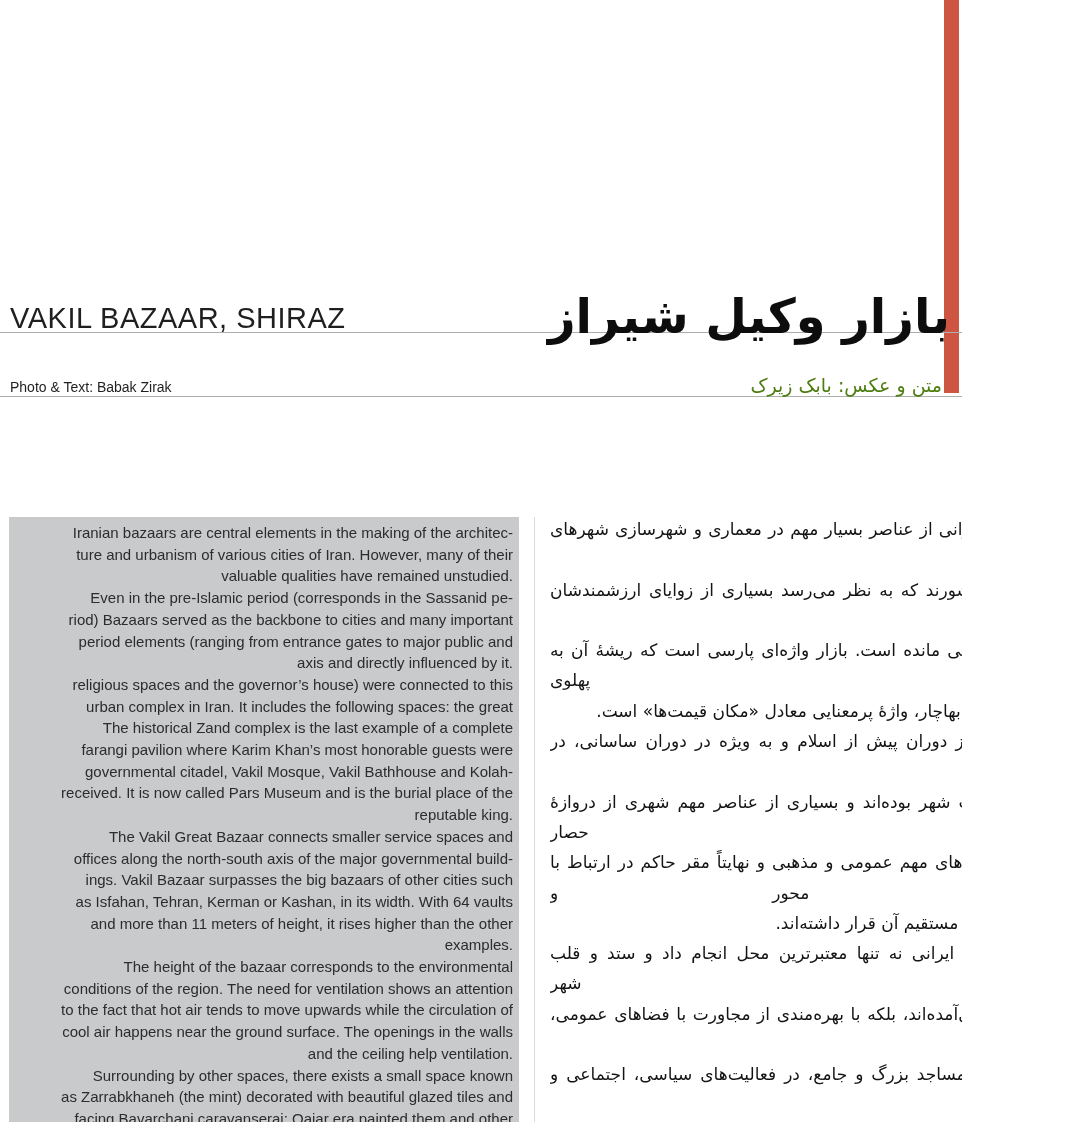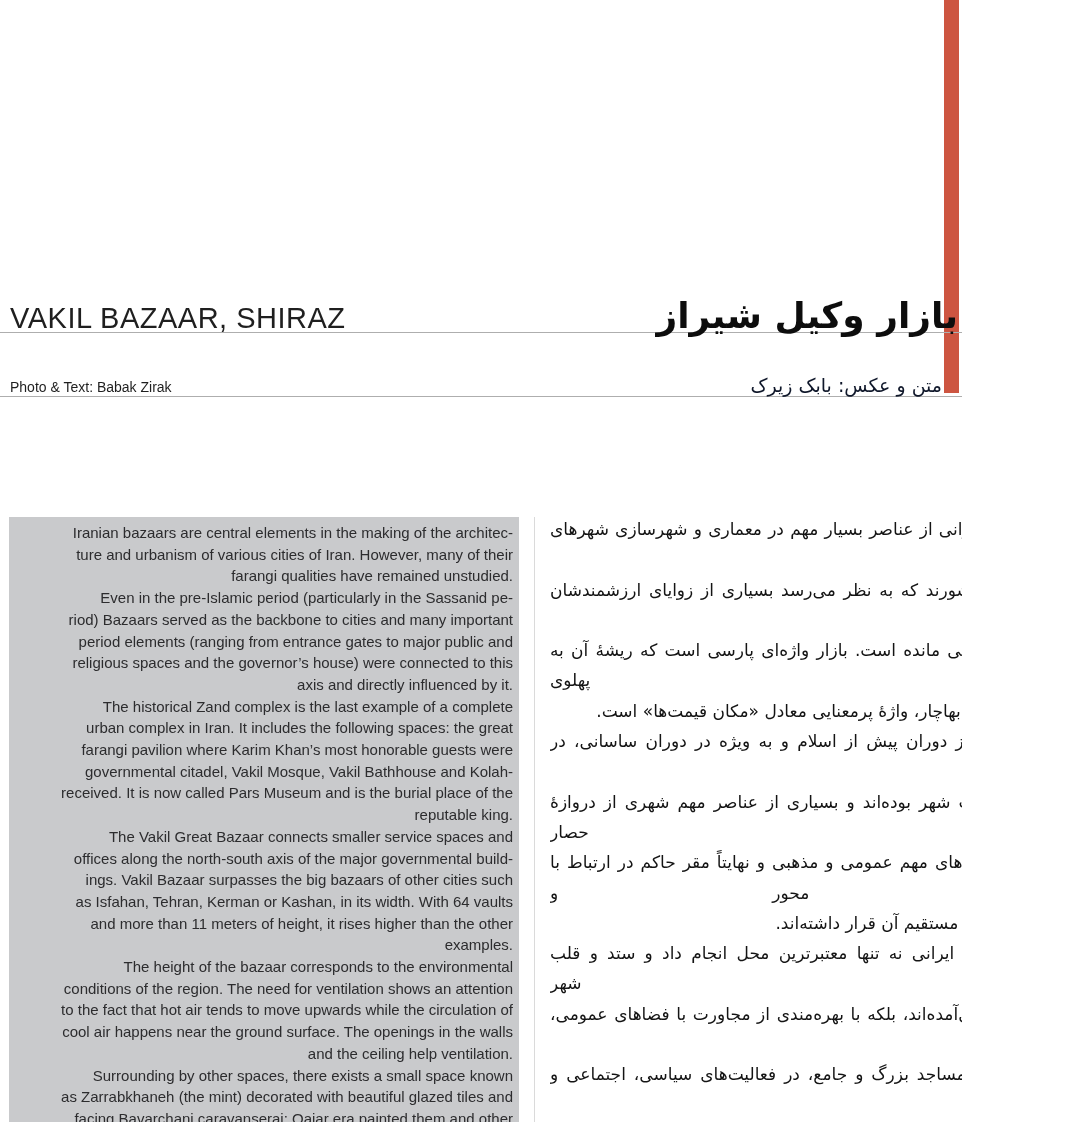--- a/index.html
+++ b/index.html
@@ -40,35 +40,35 @@
   }
   .byline-en {
     position: absolute;
     left: 10px; top: 378px;
     font-size: 14px; line-height: 19px;
     color: #1f1f1f;
     white-space: nowrap;
   }
   .title-fa {
     position: absolute;
-    right: 4px; top: 292px;
+    right: 12px; top: 292px;
     direction: rtl;
     font-family: "DejaVu Sans", sans-serif;
     font-weight: bold;
-    font-size: 36px; line-height: 48px;
+    font-size: 48px; line-height: 48px;
     color: #0d0d0d;
     white-space: nowrap;
   }
   .byline-fa {
     position: absolute;
     right: 20px; top: 372px;
     direction: rtl;
     font-family: "DejaVu Sans", sans-serif;
     font-size: 19px; line-height: 26px;
-    color: #0f172a;
+    color: #4d7c0f;
     white-space: nowrap;
     text-align: right;
   }
   .col-en {
     position: absolute;
     left: 9px; top: 517px;
     width: 510px; bottom: -60px;
     background: #c9cacc;
     box-sizing: border-box;
     padding: 5px 6px 0 7px;
@@ -109,32 +109,32 @@
   <div class="title-en">VAKIL BAZAAR, SHIRAZ</div>
   <div class="title-fa">بازار وکیل شیراز</div>
 
   <div class="byline-en">Photo &amp; Text: Babak Zirak</div>
   <div class="byline-fa">متن و عکس: بابک زیرک</div>
 
   <div class="col-en" style="background: rgb(201, 202, 204);">
       <div class="para">
         <div class="line">Iranian bazaars are central elements in the making of the architec-</div>
         <div class="line">ture and urbanism of various cities of Iran. However, many of their</div>
-        <div class="line">farangi qualities have remained unstudied.</div>
+        <div class="line">valuable qualities have remained unstudied.</div>
       </div>
       <div class="para indent">
-        <div class="line">Even in the pre-Islamic period (particularly in the Sassanid pe-</div>
+        <div class="line">Even in the pre-Islamic period (corresponds in the Sassanid pe-</div>
         <div class="line">riod) Bazaars served as the backbone to cities and many important</div>
         <div class="line">period elements (ranging from entrance gates to major public and</div>
+        <div class="line">axis and directly influenced by it.</div>
         <div class="line">religious spaces and the governor’s house) were connected to this</div>
-        <div class="line">axis and directly influenced by it.</div>
       </div>
       <div class="para indent">
+        <div class="line">urban complex in Iran. It includes the following spaces: the great</div>
         <div class="line">The historical Zand complex is the last example of a complete</div>
-        <div class="line">urban complex in Iran. It includes the following spaces: the great</div>
         <div class="line">farangi pavilion where Karim Khan’s most honorable guests were</div>
         <div class="line">governmental citadel, Vakil Mosque, Vakil Bathhouse and Kolah-</div>
         <div class="line">received. It is now called Pars Museum and is the burial place of the</div>
         <div class="line">reputable king.</div>
       </div>
       <div class="para indent">
         <div class="line">The Vakil Great Bazaar connects smaller service spaces and</div>
         <div class="line">offices along the north-south axis of the major governmental build-</div>
         <div class="line">ings. Vakil Bazaar surpasses the big bazaars of other cities such</div>
         <div class="line">as Isfahan, Tehran, Kerman or Kashan, in its width. With 64 vaults</div>

